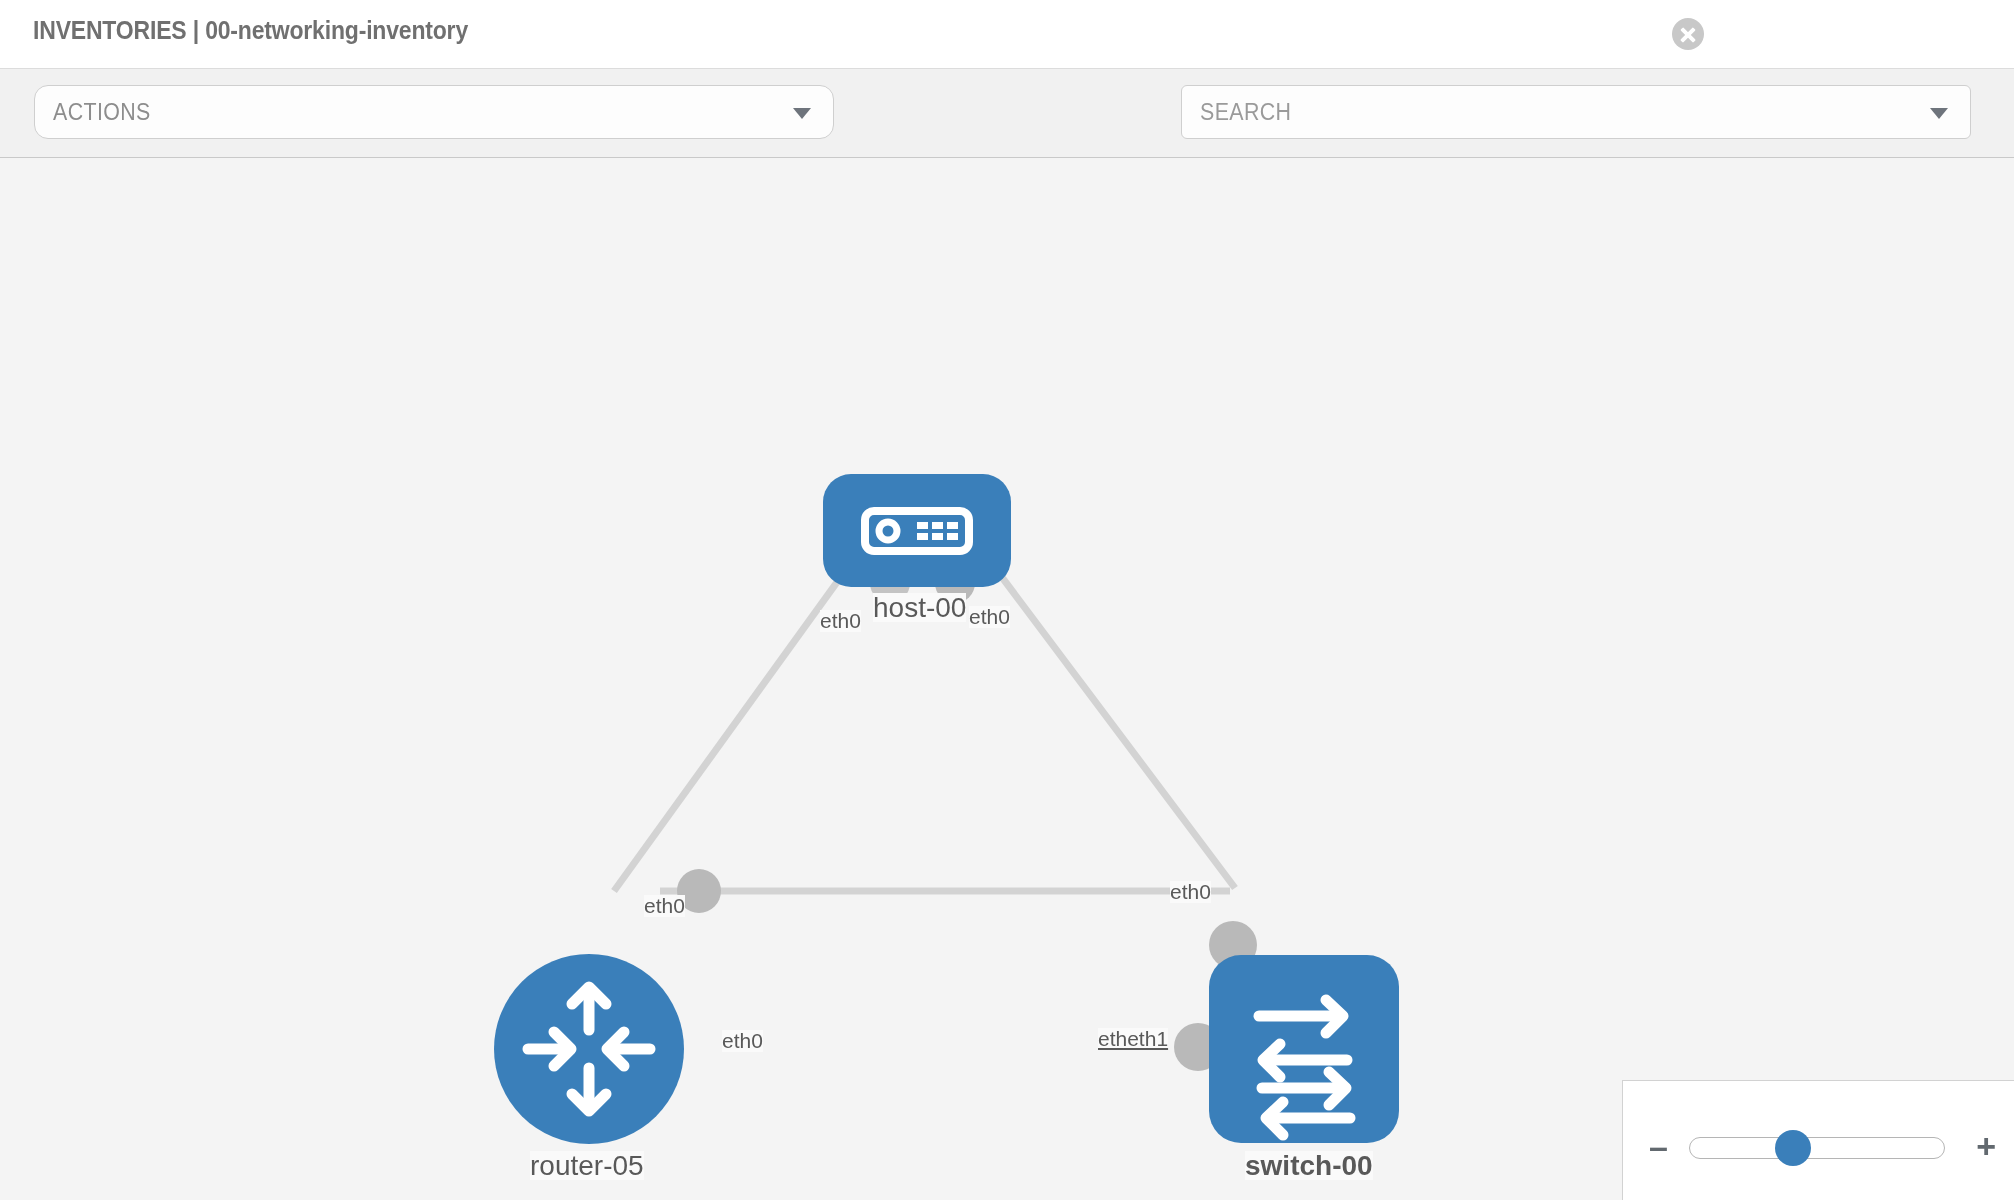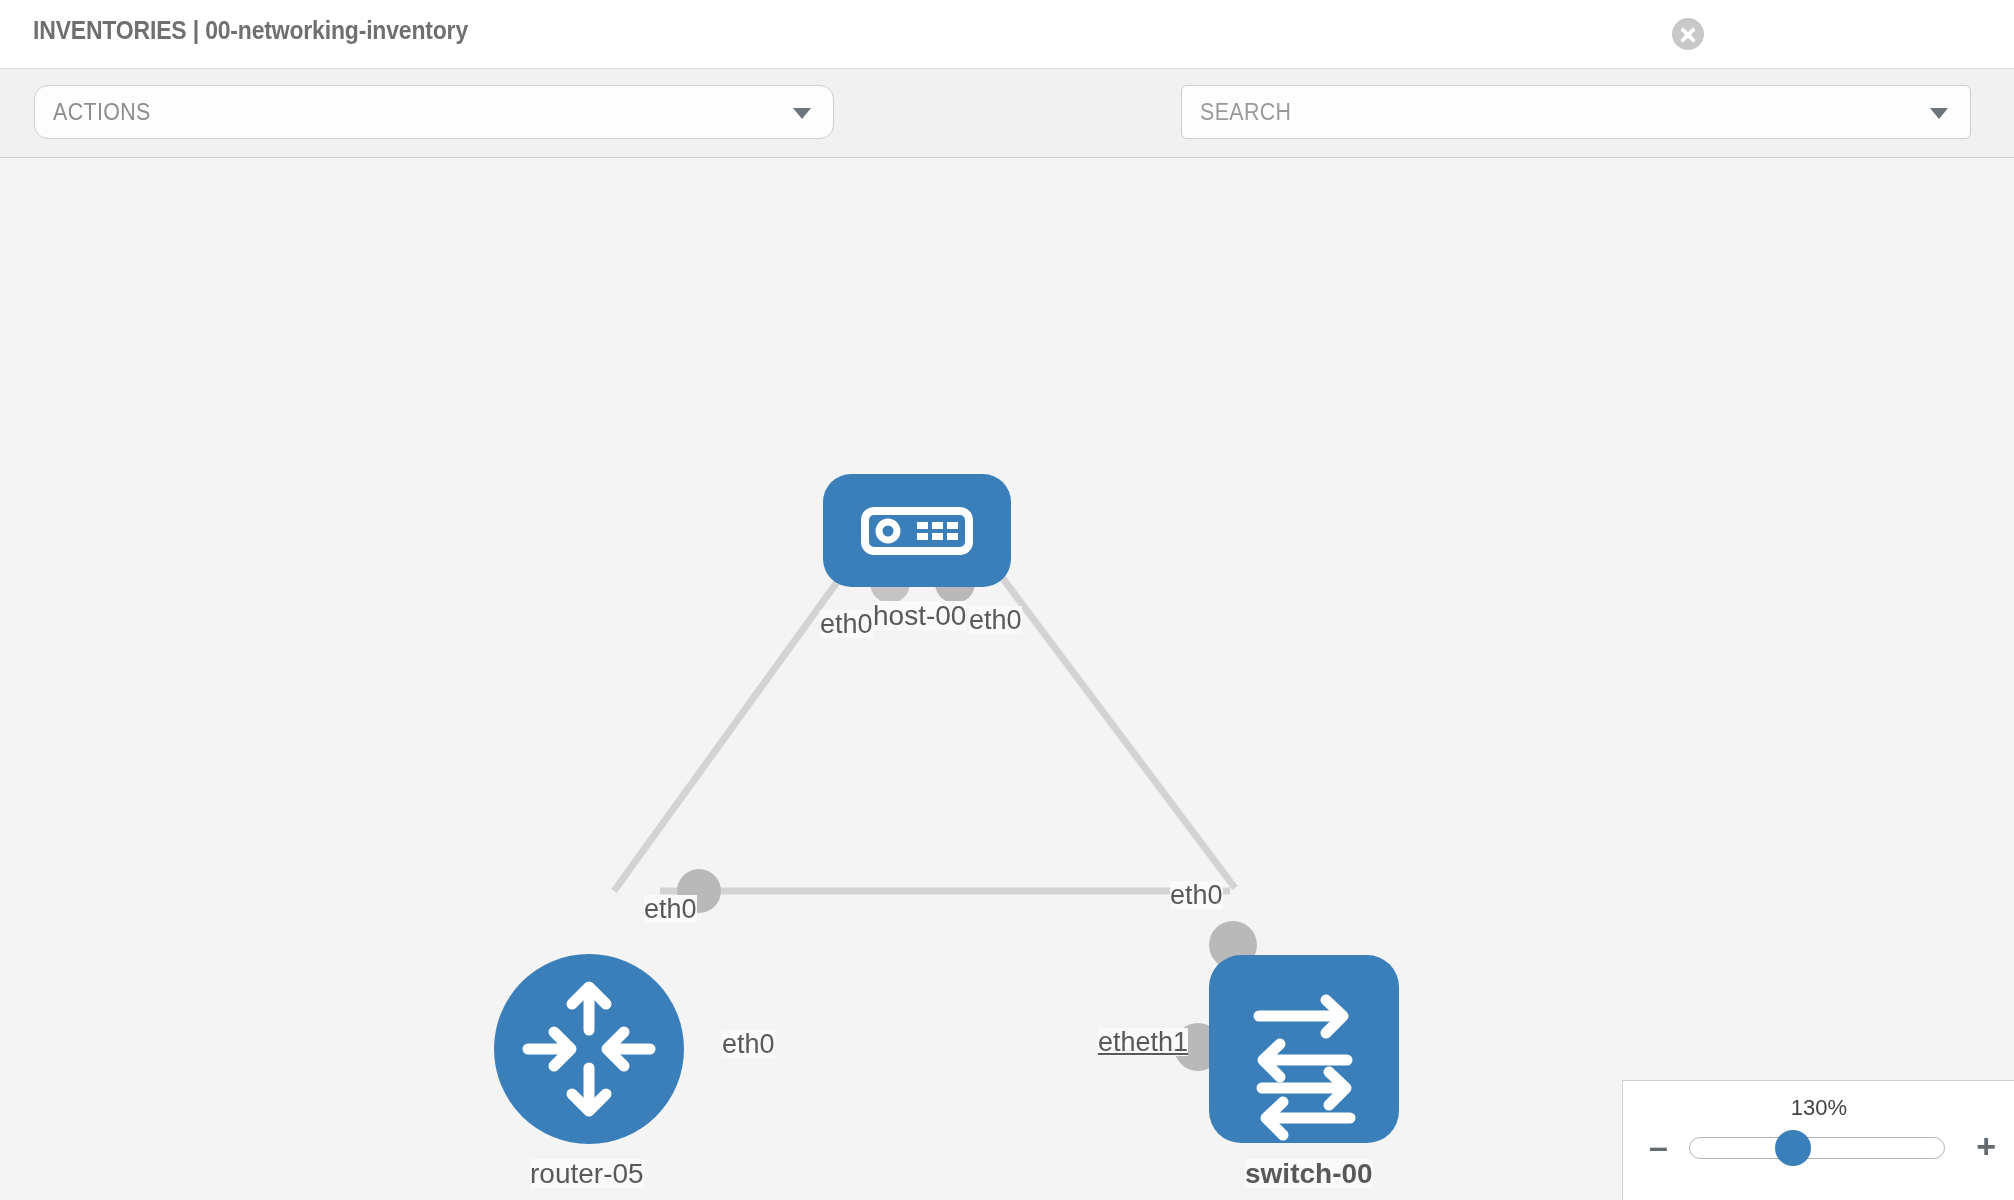--- a/index.html
+++ b/index.html
@@ -151,22 +151,22 @@
   }
 
   
   .node-label {
     position: absolute;
     background: #fafafa;
     color: #595959;
     white-space: nowrap;
     line-height: 1.05;
   }
-  .name-label { font-size: 28px; margin-top: 8px; }
-  .port-label { font-size: 27px; }
+  .name-label { font-size: 28px; }
+  .port-label { font-size: 21px; }
 
   
   .zoom-panel {
     position: absolute;
     left: 1622px;
     top: 1080px;
     width: 392px;
     height: 120px;
     background: #ffffff;
     border: 1px solid #d2d2d2;
@@ -322,18 +322,17 @@
 
   <div class="node-label port-label" style="left:820px; top:452px;">eth0</div>
   <div class="node-label port-label" style="left:969px; top:448px;">eth0</div>
   <div class="node-label port-label" style="left:644px; top:737px;">eth0</div>
   <div class="node-label port-label" style="left:1170px; top:723px;">eth0</div>
   <div class="node-label port-label" style="left:722px; top:872px;">eth0</div>
   <div class="node-label port-label" style="left:1098px; top:870px;text-decoration:underline;">etheth1</div>
 </div>
 
 <div class="zoom-panel">
-  <div class="zoom-pct">130%</div>
   <div class="zoom-minus">–</div>
   <div class="zoom-track"></div>
   <div class="zoom-thumb"></div>
   <div class="zoom-plus">+</div>
 </div>
 
 </body></html>

